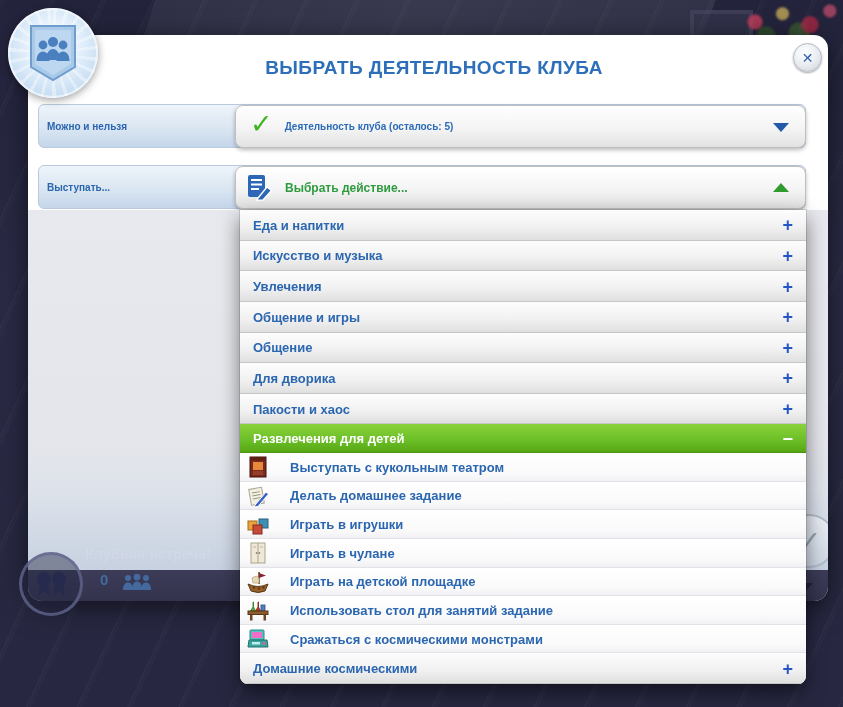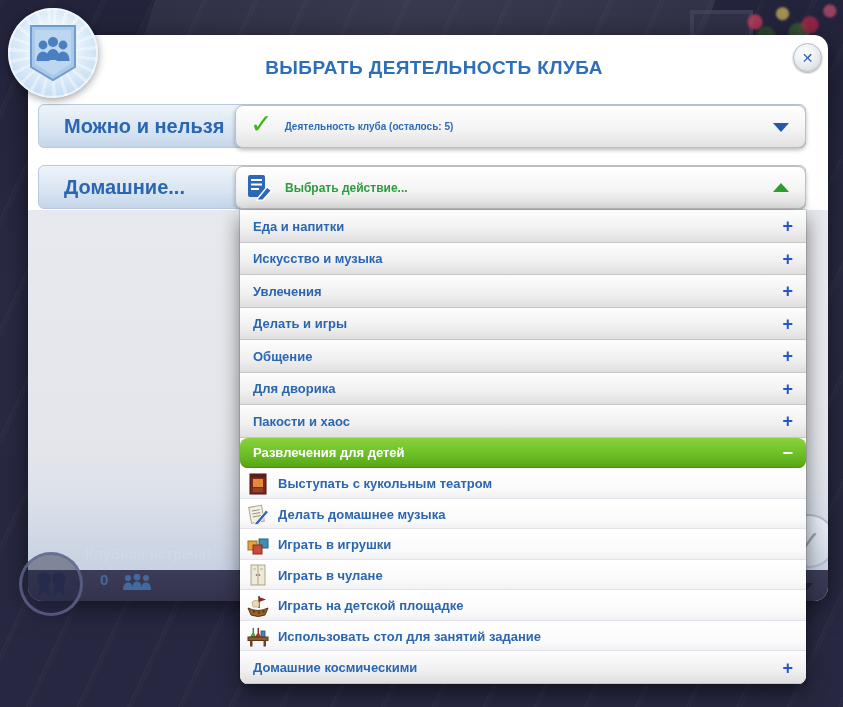--- a/index.html
+++ b/index.html
@@ -88,21 +88,21 @@
 
   
   .filter-bar{
     position:absolute;left:10px;width:768px;height:44px;border-radius:6px;
     background:linear-gradient(180deg,#eef4fa 0%,#dae6f2 55%,#c5d6ea 100%);
     border:1px solid #b9cade;
     box-sizing:border-box;
     display:flex;align-items:center;
   }
   .filter-bar .flabel{
-    margin-left:25px;color:#2b66b0;font-size:20px;font-weight:bold;
+    margin-left:8px;color:#2b66b0;font-size:10px;font-weight:bold;
   }
   .bar1{top:69px;} .bar2{top:130px;}
   .drop-btn{
     position:absolute;left:207px;width:571px;height:43px;border-radius:8px;
     background:linear-gradient(180deg,#ffffff 0%,#f4f4f4 55%,#e2e2e2 100%);
     border:1px solid #bfbfbf;
     box-shadow:0 2px 4px rgba(0,0,0,.28), inset 0 1px 0 #ffffff;
     box-sizing:border-box;
     display:flex;align-items:center;cursor:pointer;
   }
@@ -141,26 +141,25 @@
     box-shadow:inset 0 -1px 0 #c6c6c6;
     cursor:pointer;
   }
   .cat-row .cat-label{color:#2b66b0;font-size:13px;font-weight:bold;}
   .cat-row .plus{color:#2456c6;font-size:18px;font-weight:bold;line-height:1;}
   .green-row{
     justify-content:space-between;padding:0 13px;
     background:linear-gradient(180deg,#8ad23c 0%,#6cbf27 55%,#55a513 100%);
     box-shadow:inset 0 -1px 0 #4d930f;
     cursor:pointer;
-    border-radius:8px;
   }
   .green-row .cat-label{color:#ffffff;font-size:13px;font-weight:bold;}
   .green-row .minus{color:#ffffff;font-size:18px;font-weight:bold;line-height:1;}
   .item-row{
-    padding:0 6px;gap:8px;
+    padding:0 6px;gap:20px;
     background:linear-gradient(180deg,#ffffff 0%,#fafafb 70%,#f0f0f3 100%);
     box-shadow:inset 0 -1px 0 #e2e2e8;
     cursor:pointer;
   }
   .item-row .ilabel{color:#2b66b0;font-size:13px;font-weight:bold;}
   .item-ico{width:24px;height:24px;flex:none;display:block;}
 
   
   .club-badge{
     position:absolute;left:8px;top:8px;width:90px;height:90px;border-radius:50%;
@@ -213,21 +212,21 @@
   <div class="filter-bar bar1">
     <span class="flabel">Можно и нельзя</span>
   </div>
   <div class="drop-btn btn1">
     <span class="check-glyph">✓</span>
     <span class="dval-blue">Деятельность клуба (осталось: 5)</span>
     <span class="arrow arrow-down-blue"></span>
   </div>
 
   <div class="filter-bar bar2">
-    <span class="flabel">Домашние...</span>
+    <span class="flabel">Выступать...</span>
   </div>
   <div class="drop-btn btn2">
     <svg class="note-icon" viewBox="0 0 27 27">
       <rect x="2" y="1" width="17" height="22" rx="2" fill="#2e66b8"></rect>
       <rect x="5" y="5" width="11" height="2" fill="#ffffff"></rect>
       <rect x="5" y="9.5" width="11" height="2" fill="#ffffff"></rect>
       <rect x="5" y="14" width="8" height="2" fill="#ffffff"></rect>
       <path d="M12 24 L21 13 L25.5 16.5 L17 26 L11 26.5 Z" fill="#2e66b8" stroke="#ffffff" stroke-width="1.4"></path>
     </svg>
     <span class="dval-green">Выбрать действие...</span>
@@ -283,21 +282,21 @@
   </div>
   <div class="lrow cat-row">
     <span class="cat-label">Искусство и музыка</span>
     <span class="plus">+</span>
   </div>
   <div class="lrow cat-row">
     <span class="cat-label">Увлечения</span>
     <span class="plus">+</span>
   </div>
   <div class="lrow cat-row">
-    <span class="cat-label">Делать и игры</span>
+    <span class="cat-label">Общение и игры</span>
     <span class="plus">+</span>
   </div>
   <div class="lrow cat-row">
     <span class="cat-label">Общение</span>
     <span class="plus">+</span>
   </div>
   <div class="lrow cat-row">
     <span class="cat-label">Для дворика</span>
     <span class="plus">+</span>
   </div>
@@ -323,21 +322,21 @@
   <div class="lrow item-row">
     <svg class="item-ico" viewBox="0 0 24 24">
       <g transform="rotate(-10 12 12)">
         <rect x="4" y="4" width="13" height="16" fill="#f3f0e0" stroke="#aaa492" stroke-width="1"></rect>
         <line x1="6.5" y1="8" x2="14.5" y2="8" stroke="#9a9480" stroke-width="1"></line>
         <line x1="6.5" y1="11" x2="14.5" y2="11" stroke="#9a9480" stroke-width="1"></line>
         <line x1="6.5" y1="14" x2="14.5" y2="14" stroke="#9a9480" stroke-width="1"></line>
       </g>
       <path d="M9 21 L20 8 L22.5 10 L12 22.5 L8 23 Z" fill="#3b62c4" stroke="#ffffff" stroke-width="1"></path>
     </svg>
-    <span class="ilabel">Делать домашнее музыка</span>
+    <span class="ilabel">Делать домашнее задание</span>
   </div>
   <div class="lrow item-row">
     <svg class="item-ico" viewBox="0 0 24 24">
       <rect x="13" y="6" width="9" height="9" fill="#3f8fb5" stroke="#25607e" stroke-width="1"></rect>
       <rect x="2" y="8" width="9" height="9" fill="#e8a33c" stroke="#a86d1a" stroke-width="1"></rect>
       <rect x="7" y="12" width="9" height="9" fill="#c84a38" stroke="#8a2a1c" stroke-width="1"></rect>
     </svg>
     <span class="ilabel">Играть в игрушки</span>
   </div>
   <div class="lrow item-row">
@@ -367,19 +366,29 @@
     <svg class="item-ico" viewBox="0 0 24 24">
       <path d="M7 4 L7 9 L4.5 13 L9.5 13 L7.5 9 L7.5 4 Z" fill="#4fae3f" stroke="#2c7a20" stroke-width="0.8"></path>
       <path d="M12 4 L12 9 L9.5 13 L14.5 13 L12.5 9 L12.5 4 Z" fill="#c0392b" stroke="#7e1f15" stroke-width="0.8"></path>
       <rect x="15" y="7" width="4" height="6" fill="#4f7fc4" stroke="#2b4e86" stroke-width="0.8"></rect>
       <rect x="2" y="13" width="20" height="3.5" fill="#8a5c30" stroke="#5a3813" stroke-width="1"></rect>
       <rect x="4" y="16.5" width="2.5" height="6" fill="#6e4421"></rect>
       <rect x="17.5" y="16.5" width="2.5" height="6" fill="#6e4421"></rect>
     </svg>
     <span class="ilabel">Использовать стол для занятий задание</span>
   </div>
+  <div class="lrow item-row">
+    <svg class="item-ico" viewBox="0 0 24 24">
+      <rect x="4" y="3" width="14" height="10" rx="1" fill="#55c4c0" stroke="#2a8a86" stroke-width="1"></rect>
+      <rect x="6" y="5" width="10" height="6" fill="#ee6ec8"></rect>
+      <path d="M3 13 L21 13 L22 20 L2 20 Z" fill="#3aa7a0" stroke="#20706a" stroke-width="1"></path>
+      <rect x="6" y="15" width="8" height="2.5" fill="#bfeeec"></rect>
+      <circle cx="18" cy="16.5" r="1.4" fill="#e85aa0"></circle>
+    </svg>
+    <span class="ilabel">Сражаться с космическими монстрами</span>
+  </div>
 
   <div class="lrow cat-row">
     <span class="cat-label">Домашние космическими</span>
     <span class="plus">+</span>
   </div>
 
 </div>
 
 </body></html>

